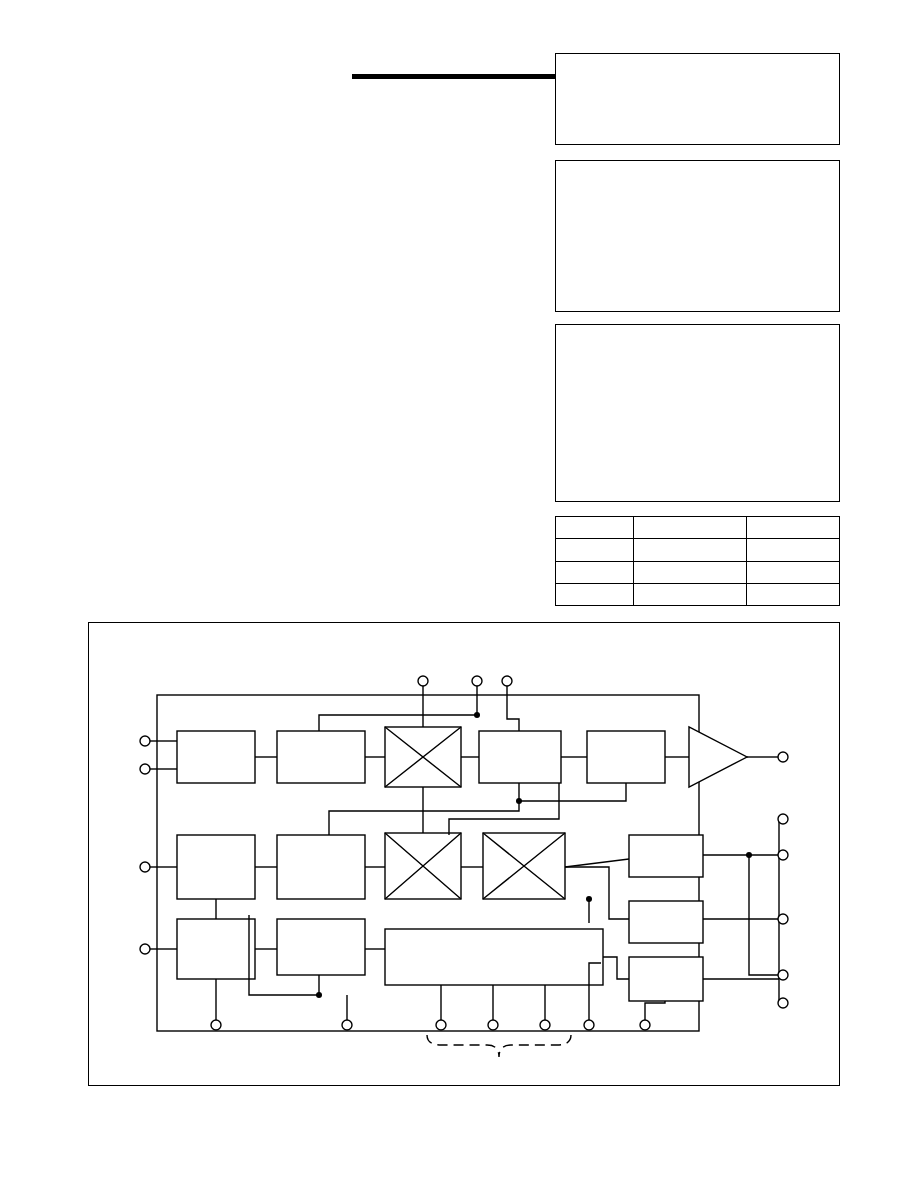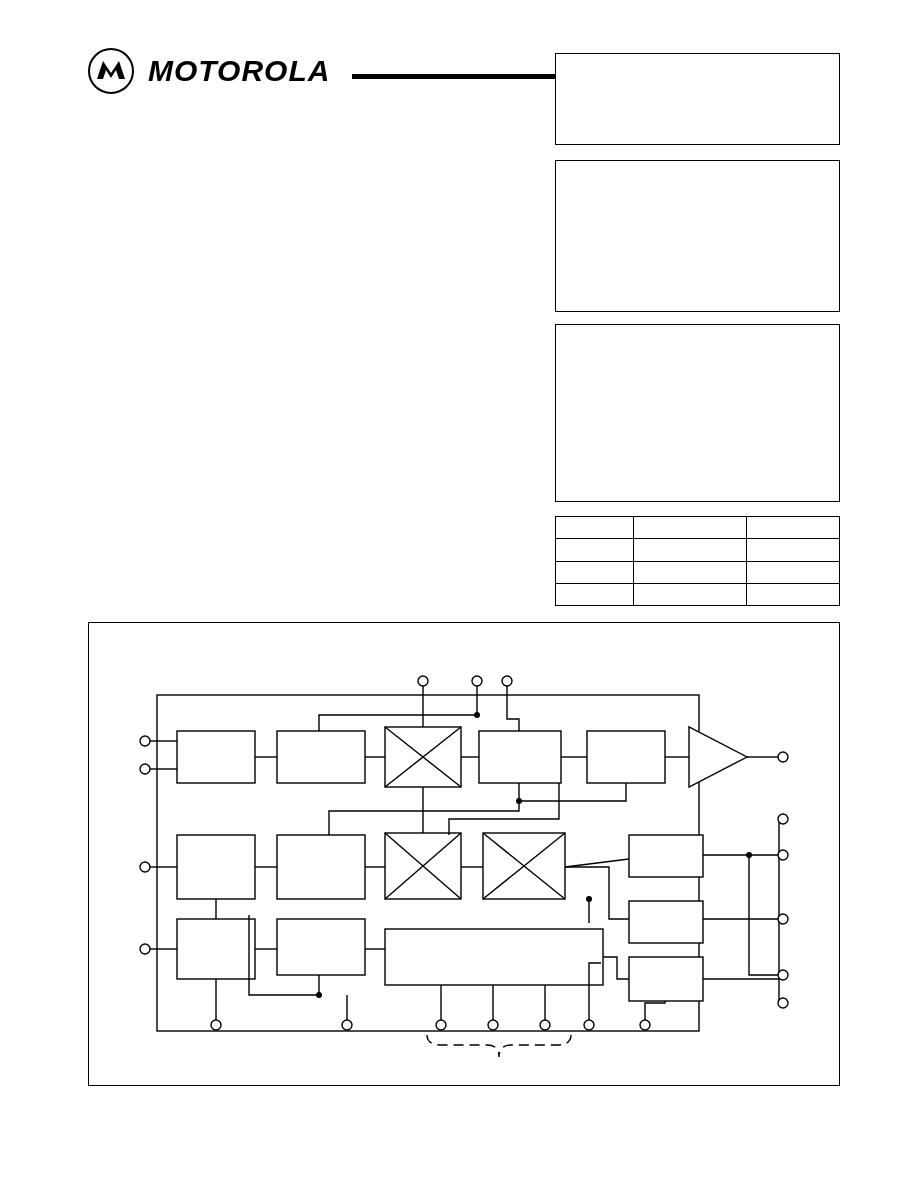--- a/index.html
+++ b/index.html
@@ -140,28 +140,20 @@
     font-size: 8px;
     text-anchor: middle;
     font-family: "Liberation Sans", sans-serif;
   }
 </style>
 </head>
 <body>
 
 <div class="page">
 
-  <div class="logo-block">
-    <div class="logo-mark">
-      <svg width="42" height="42" viewBox="0 0 42 42">
-        <path d="M7 29 L13 11 L21 23 L29 11 L35 29 L29 29 L26 20 L21 28 L16 20 L13 29 Z" fill="#000"></path>
-      </svg>
-    </div>
-    <div class="logo-word">MOTOROLA</div>
-  </div>
   <div class="header-rule"></div>
 
   <div class="box box-title">
     <div class="box-inner-text">
       <span class="t-line"></span>
       <span class="t-line"></span>
       <span class="t-line"></span>
       <span class="t-line"></span>
     </div>
   </div>

